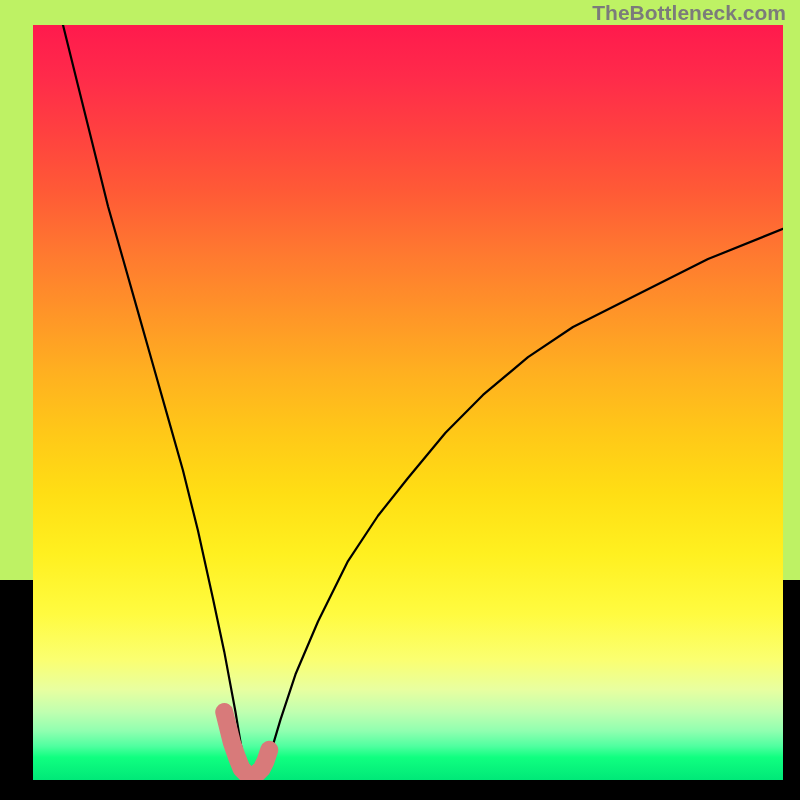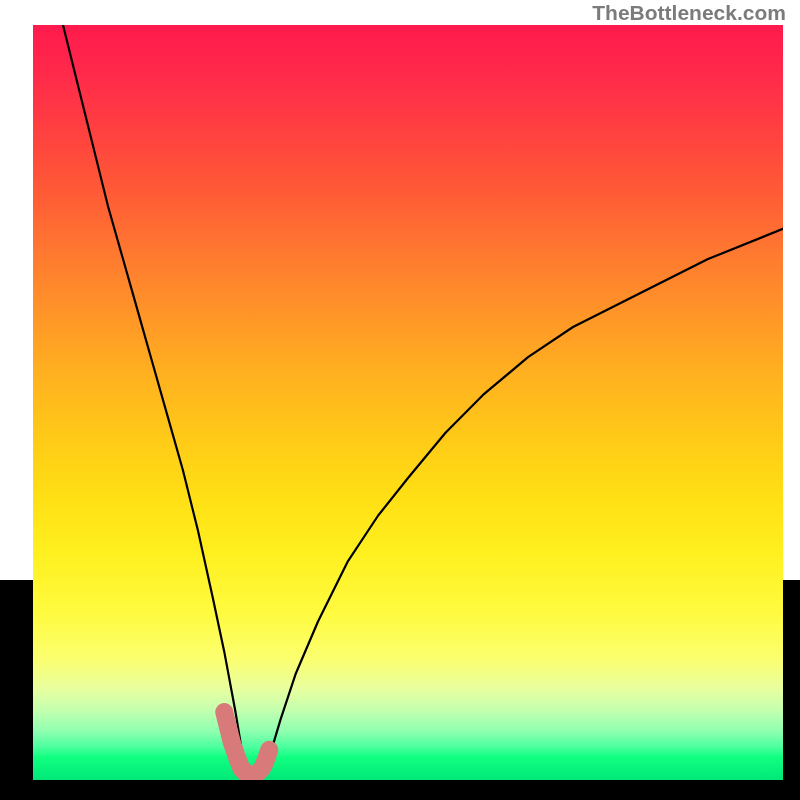--- a/index.html
+++ b/index.html
@@ -9,21 +9,21 @@
     height: 800px;
     background: #000;
     overflow: hidden;
   }
   .frame {
     position: absolute;
     left: 0;
     top: 0;
     width: 800px;
     height: 580px;
-    background: #ffffff;
+    background: #bef264;
   }
   .plot-area {
     position: absolute;
     left: 33px;
     top: 25px;
     width: 750px;
     height: 755px;
     overflow: hidden;
   }
   .gradient {

